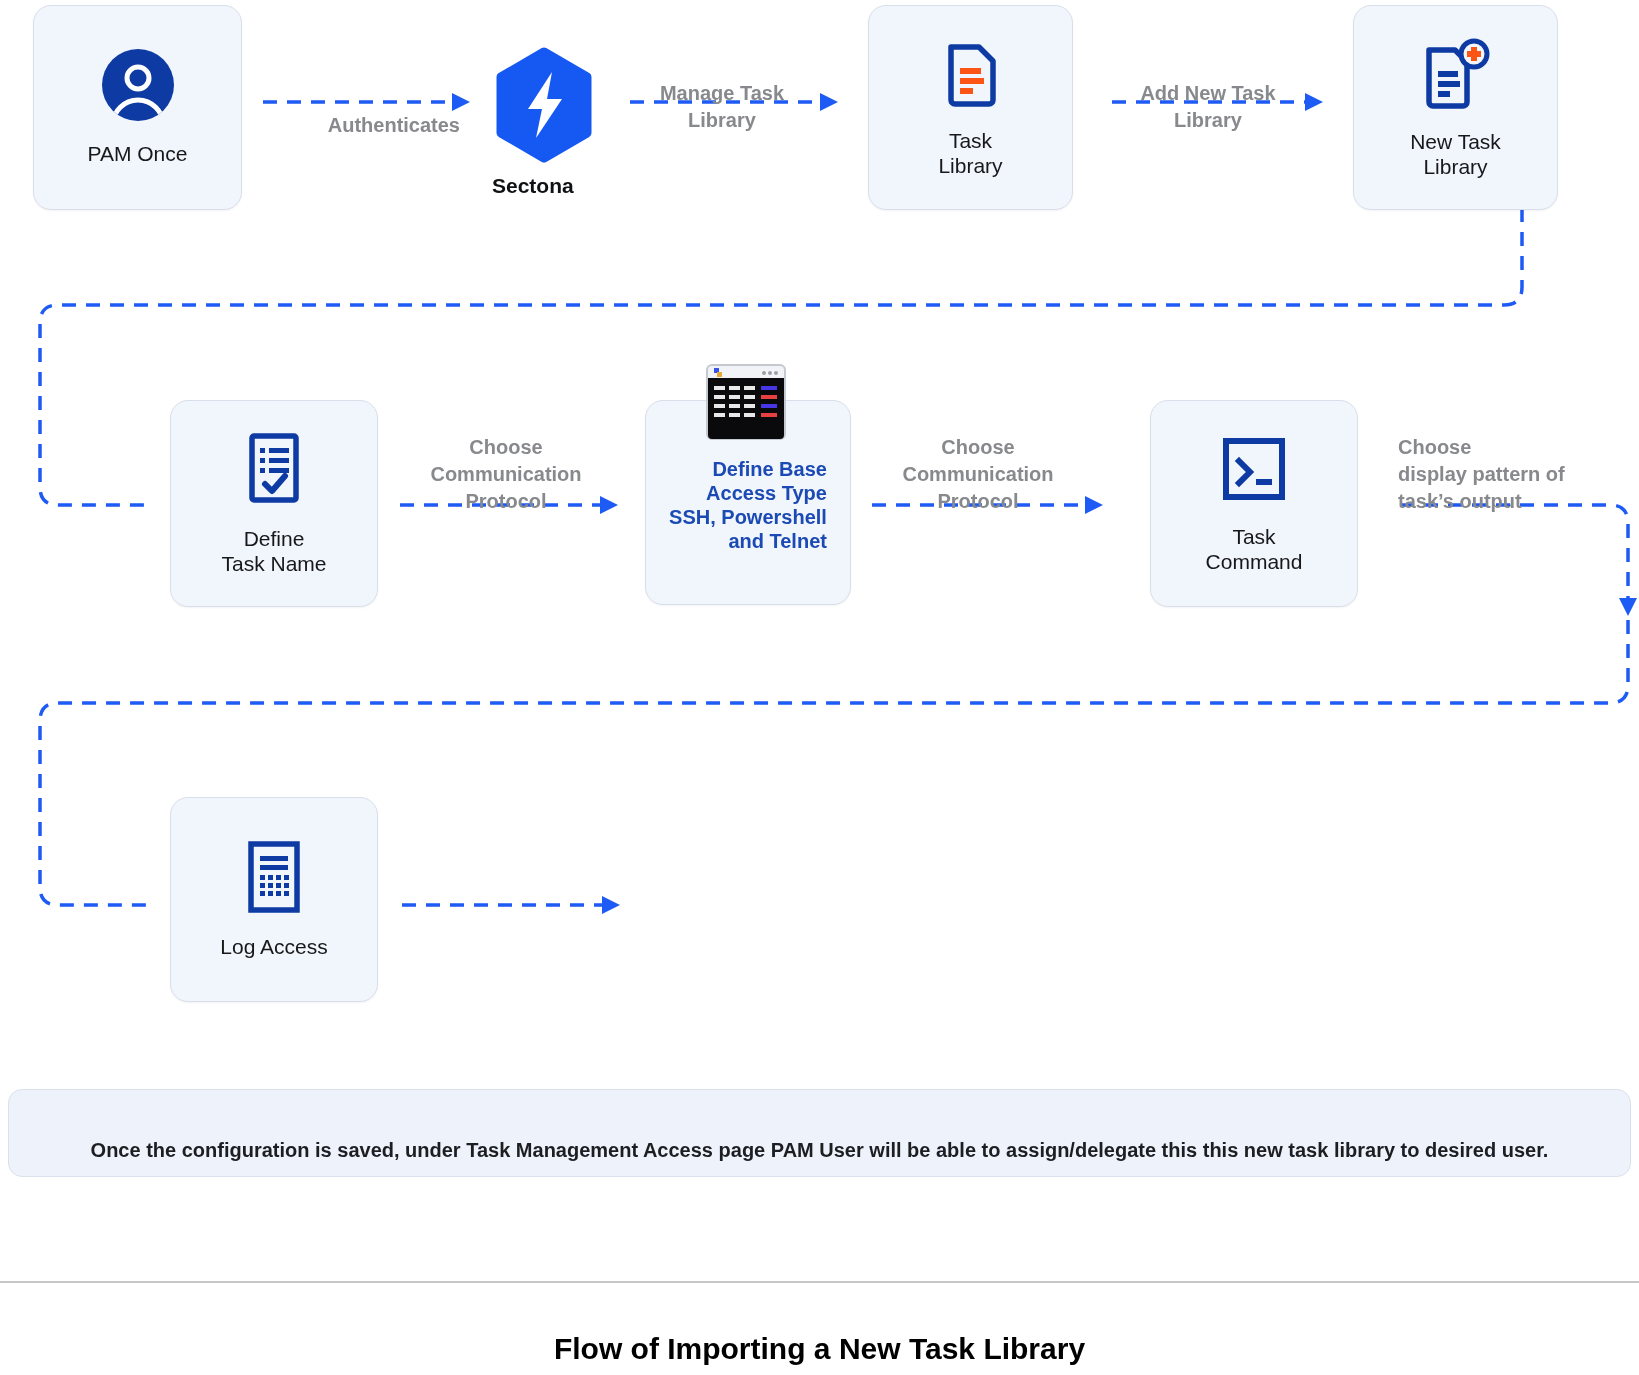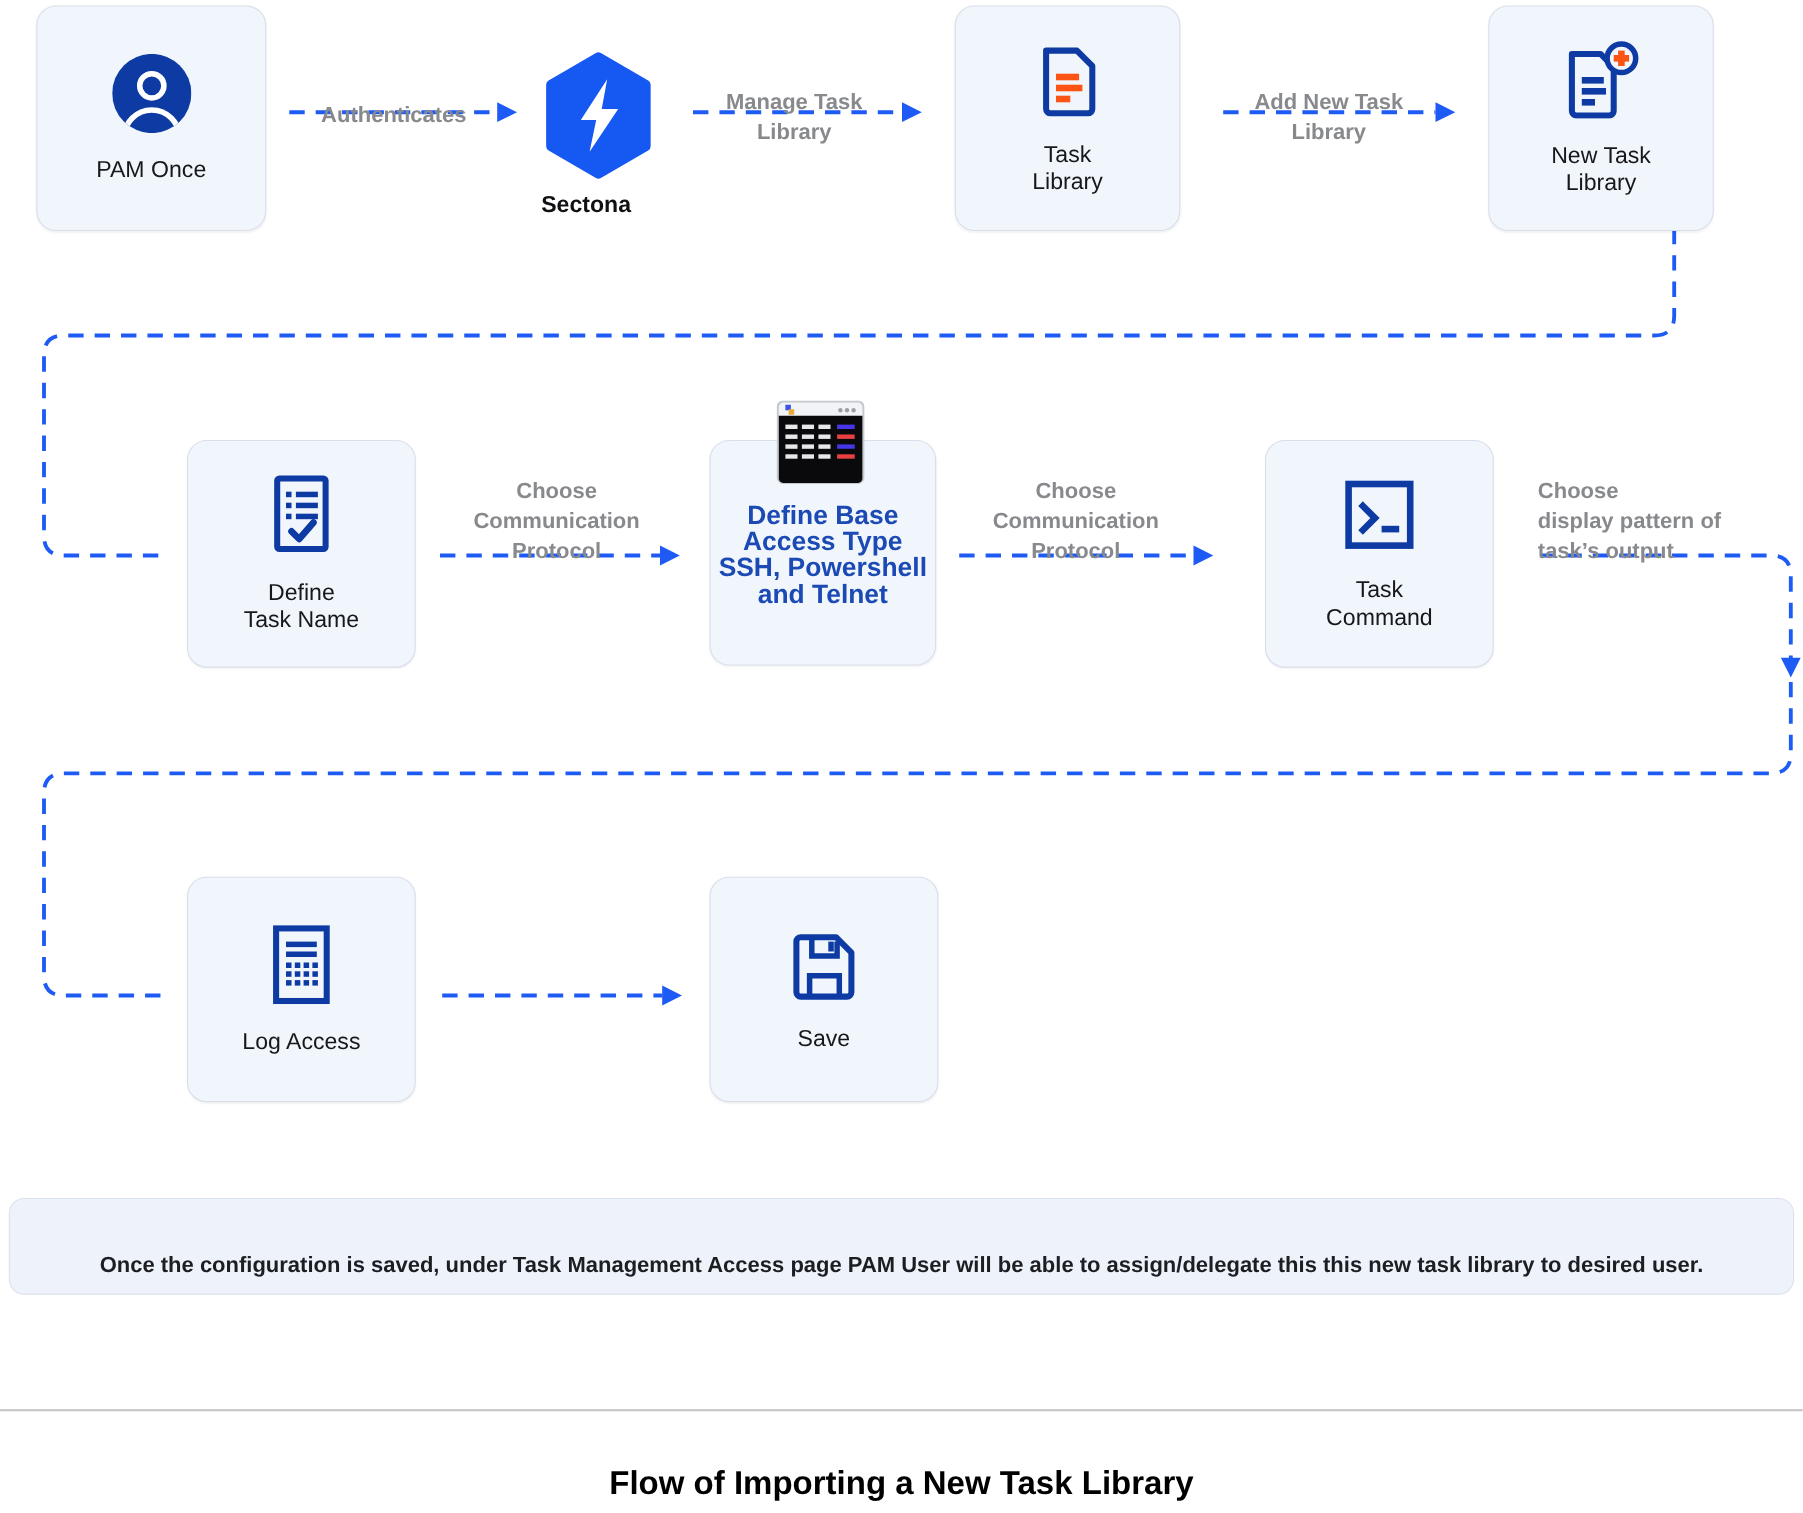--- a/index.html
+++ b/index.html
@@ -15,21 +15,21 @@
   }
   .node .label{
     font-size:21px;color:#17181a;text-align:center;line-height:25px;white-space:pre-line;
   }
   .edge-label{
     position:absolute;z-index:2;font-size:20px;font-weight:600;color:#87898c;
     line-height:27px;text-align:center;white-space:pre-line;margin-top:44px;
   }
   .edge-label.left{text-align:left;}
   .blue-text{
-    font-size:24px;font-weight:700;color:#1b4ab4;line-height:24px;text-align:center;white-space:pre-line;
+    font-size:20px;font-weight:700;color:#1b4ab4;line-height:24px;text-align:right;white-space:pre-line;
   }
   .brand{position:absolute;z-index:2;display:flex;flex-direction:column;align-items:flex-start;}
   .brand .label{font-size:21px;font-weight:700;color:#101114;margin-top:6px;}
   .term-icon{position:absolute;z-index:3;}
   .note{
     position:absolute;z-index:2;left:8px;top:1089px;width:1621px;height:86px;
     background:#eef2fb;border:1px solid #dbe1ec;border-radius:14px;
     display:flex;align-items:center;justify-content:center;
   }
   .note .text{font-size:20px;font-weight:600;color:#1c1e21;margin-top:35px;}
@@ -41,21 +41,21 @@
   
   .n-pam{left:33px;top:5px;width:207px;height:203px;}
   .n-tasklib{left:868px;top:5px;width:203px;height:203px;}
   .n-newtasklib{left:1353px;top:5px;width:203px;height:203px;}
   .n-definename{left:170px;top:400px;width:206px;height:205px;}
   .n-definebase{left:645px;top:400px;width:206px;height:205px;justify-content:flex-start;padding-top:56px;box-sizing:border-box;}
   .n-taskcmd{left:1150px;top:400px;width:206px;height:205px;}
   .n-logdisplay{left:170px;top:797px;width:206px;height:203px;}
   .n-save{left:645px;top:797px;width:206px;height:203px;}
   
-  .l-auth{left:256px;top:48px;width:204px;}
+  .l-auth{left:256px;top:68px;width:204px;text-align:right;}
   .l-manage{left:620px;top:36px;width:204px;}
   .l-addnew{left:1106px;top:36px;width:204px;}
   .l-choose1{left:408px;top:390px;width:196px;}
   .l-choose2{left:880px;top:390px;width:196px;}
   .l-choosedisp{left:1398px;top:390px;width:240px;}
 </style>
 </head>
 <body>
 
 <div class="canvas">
@@ -233,31 +233,20 @@
           <rect x="18" y="51" width="5" height="5"></rect>
             <rect x="26" y="51" width="5" height="5"></rect>
             <rect x="34" y="51" width="5" height="5"></rect>
             <rect x="42" y="51" width="5" height="5"></rect>
         </g>
       </svg>
     </span>
     <div class="label">Log Access</div>
   </div>
 
-  <div class="node n-save">
-    <span>
-      <svg width="68" height="68" viewBox="0 0 68 68">
-        <path d="M9 13 a4 4 0 0 1 4 -4 H45 L59 23 V59 a4 4 0 0 1 -4 4 H13 a4 4 0 0 1 -4 -4 Z" fill="none" stroke="#0d3ba3" stroke-width="5.5" stroke-linejoin="round"></path>
-        <path d="M23 10 V26 H46 V13" fill="none" stroke="#0d3ba3" stroke-width="5"></path>
-        <rect x="38" y="13" width="5" height="9" fill="#0d3ba3"></rect>
-        <path d="M21 62 V44 H48 V62" fill="none" stroke="#0d3ba3" stroke-width="5"></path>
-      </svg>
-    </span>
-    <div class="label">Save</div>
-  </div>
 
   <div class="edge-label l-auth">Authenticates</div>
   <div class="edge-label l-manage">Manage Task
 Library</div>
   <div class="edge-label l-addnew">Add New Task
 Library</div>
   <div class="edge-label l-choose1">Choose
 Communication
 Protocol</div>
   <div class="edge-label l-choose2">Choose

